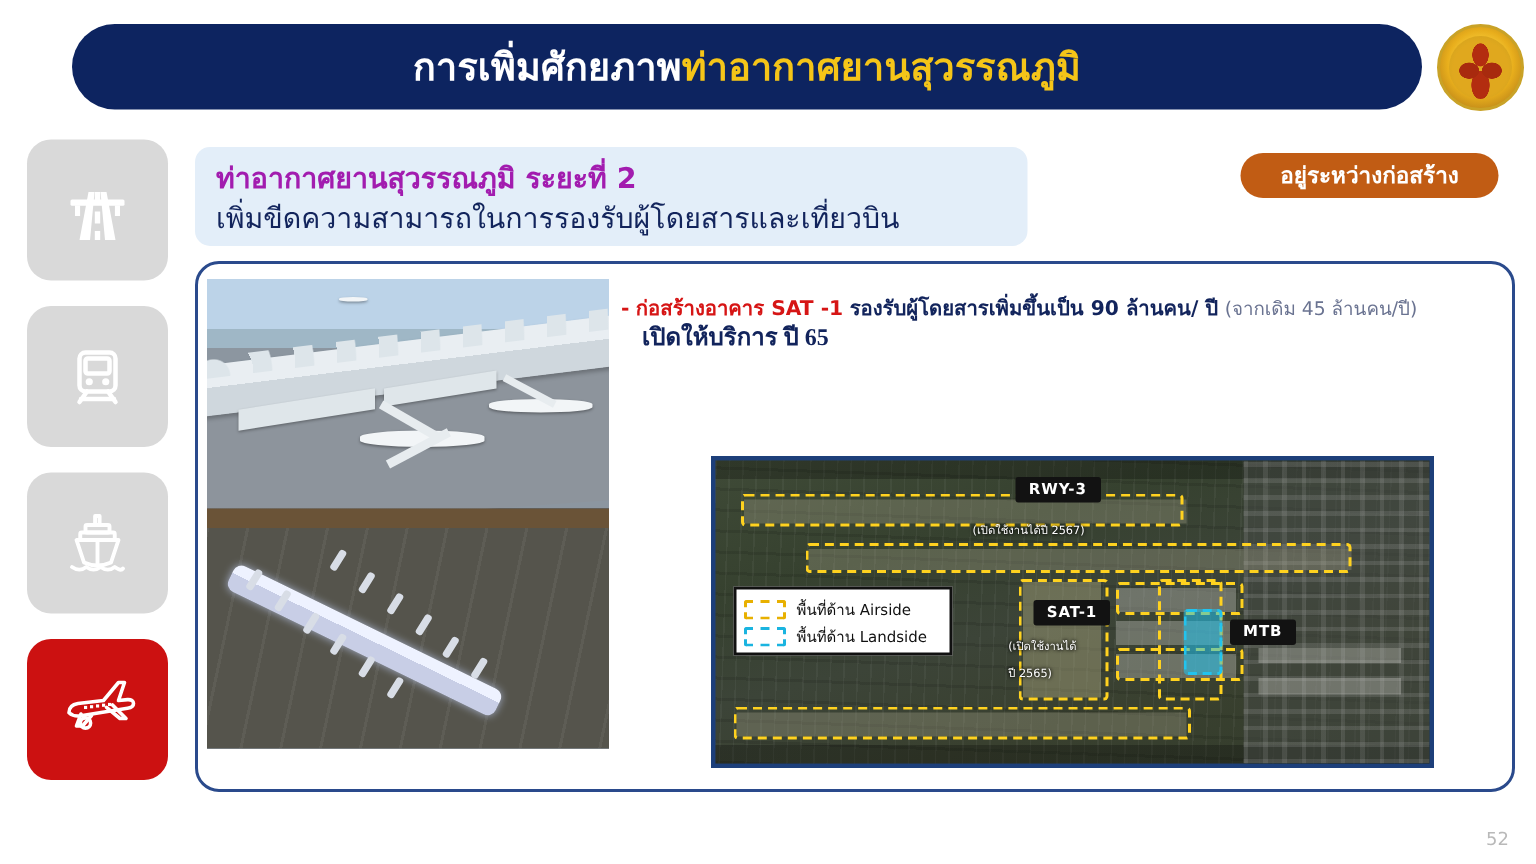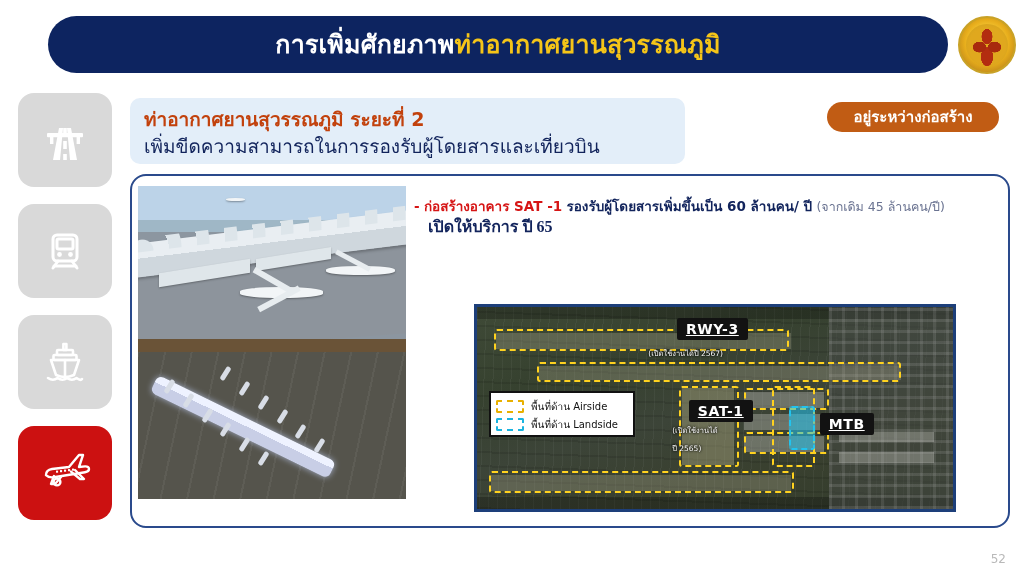--- a/index.html
+++ b/index.html
@@ -44,21 +44,21 @@
   }
   .rail-tile.active { background: #cc1111; }
   .rail-tile svg { display: block; }
 
   
   #subtitle-box {
     position: absolute; left: 130px; top: 98px; width: 555px; height: 66px;
     background: #e3eef9; border-radius: 10px;
     padding: 8px 0 0 14px;
   }
-  #subtitle-line1 { color: #c2410c; font-size: 19px; font-weight: bold; line-height: 26px; white-space: nowrap; }
+  #subtitle-line1 { color: #a21caf; font-size: 19px; font-weight: bold; line-height: 26px; white-space: nowrap; }
   #subtitle-line2 { color: #12245c; font-size: 19px; font-weight: normal; line-height: 28px; white-space: nowrap; }
 
   
   #status-badge {
     position: absolute; left: 827px; top: 102px; width: 172px; height: 30px;
     background: #c15c14; border-radius: 15px; color: #fff;
     font-size: 15px; font-weight: bold;
     display: flex; align-items: center; justify-content: center; white-space: nowrap;
   }
 
@@ -157,22 +157,22 @@
     border-radius: 3px;
   }
   .dash-c {
     position: absolute;
     border: 2.5px dashed #22c3ee;
     border-radius: 3px;
     background: rgba(34,195,238,.55);
   }
   .map-label {
     position: absolute; background: #121212; color: #ffffff;
-    font-size: 14px; font-weight: bold; letter-spacing: .6px;
-    padding: 3px 9px; border-radius: 2px; white-space: nowrap; text-decoration: underline;
+    font-size: 10px; font-weight: bold; letter-spacing: .6px;
+    padding: 3px 9px; border-radius: 2px; white-space: nowrap;
   }
   .map-note {
     position: absolute; color: #ffffff; font-size: 7.5px; white-space: nowrap;
     text-shadow: 0 0 3px rgba(0,0,0,.95), 0 0 2px rgba(0,0,0,.95); 
   }
   #map-legend {
     position: absolute; left: 12px; top: 84px; width: 146px; height: 46px;
     background: #ffffff; border: 2px solid #111; padding: 4px 5px;
   }
   .legend-row { display: flex; align-items: center; height: 18px; }
@@ -297,21 +297,21 @@
       <div class="pk" style="left:58%; top:56%; transform:rotate(-58deg);"></div>
       <div class="pk" style="left:65%; top:65%; transform:rotate(-58deg);"></div>
     </div>
   </div>
 
   <div id="bullets">
     <div class="bullet-row">
       <div class="bl-main">
         <span class="red">-</span>
         <span class="red">ก่อสร้างอาคาร SAT -1</span>
-        <span class="navy">รองรับผู้โดยสารเพิ่มขึ้นเป็น 60 ล้านคน/ ปี</span>
+        <span class="navy">รองรับผู้โดยสารเพิ่มขึ้นเป็น 90 ล้านคน/ ปี</span>
         <span class="muted">(จากเดิม 45 ล้านคน/ปี)</span>
       </div>
       <div class="bl-sub navy">เปิดให้บริการ ปี 65</div>
     </div>
   </div>
 
   <div id="map-frame">
     <div id="map">
       <div class="urban"></div>
 

